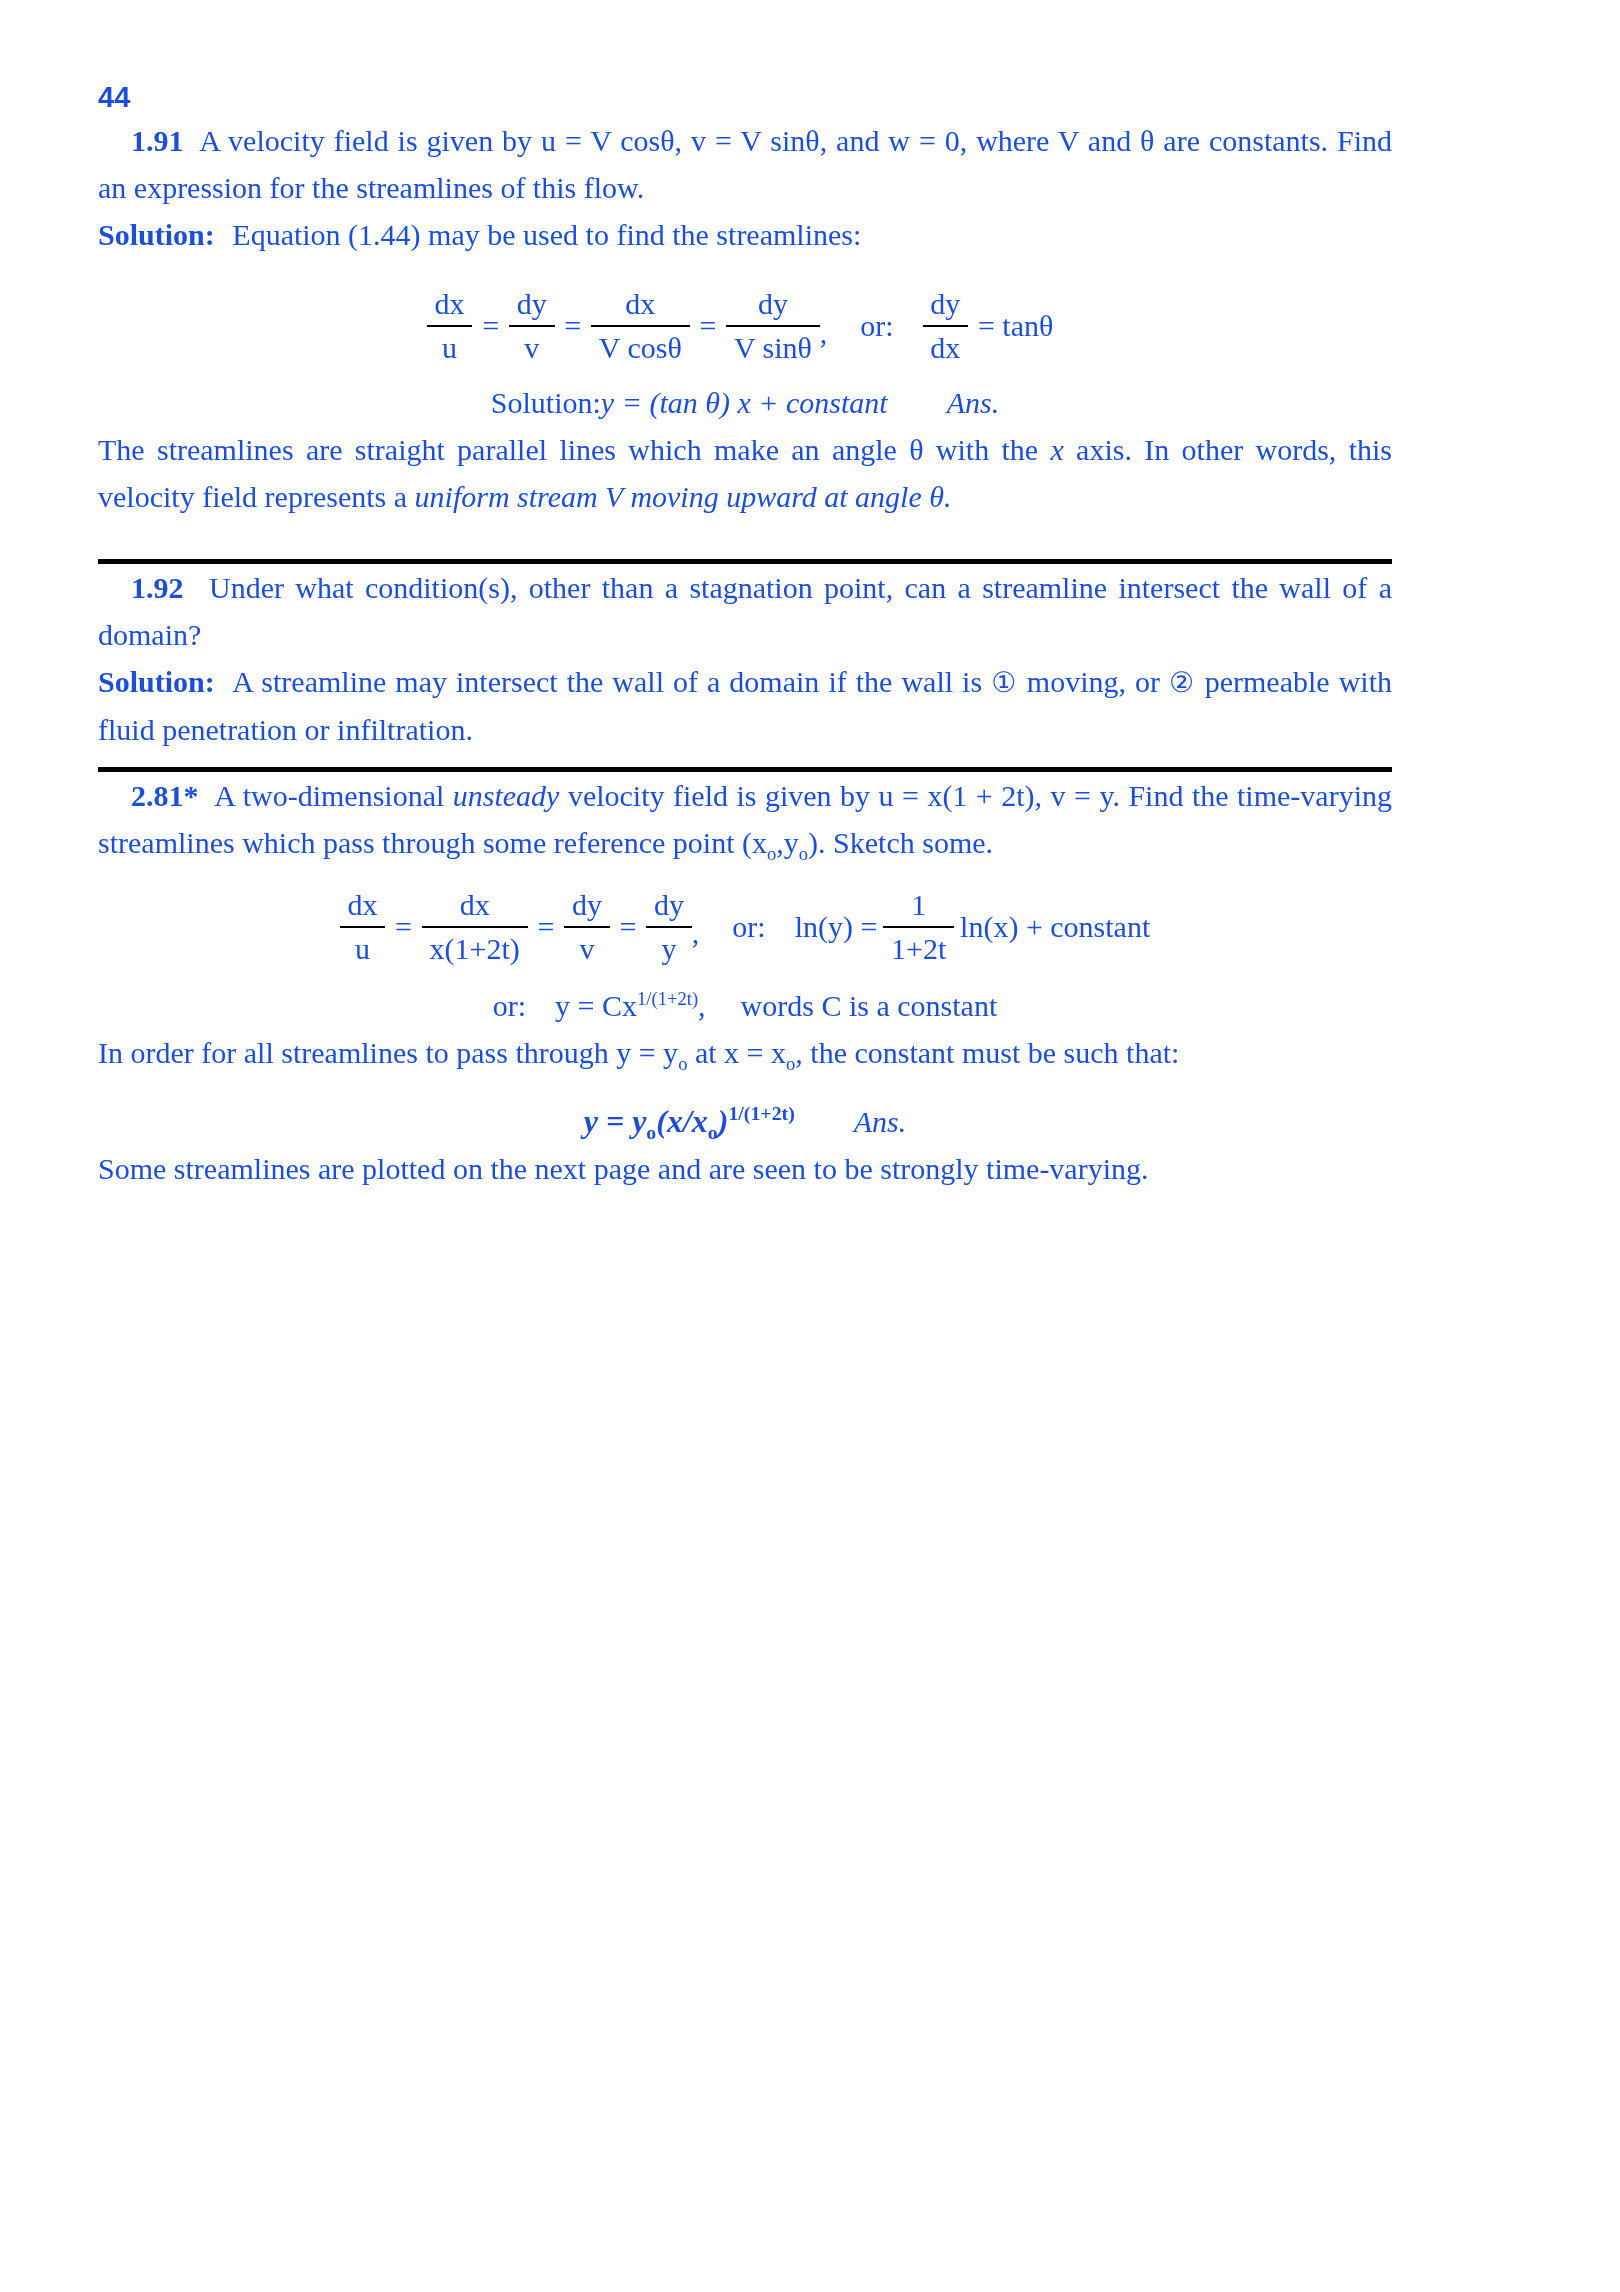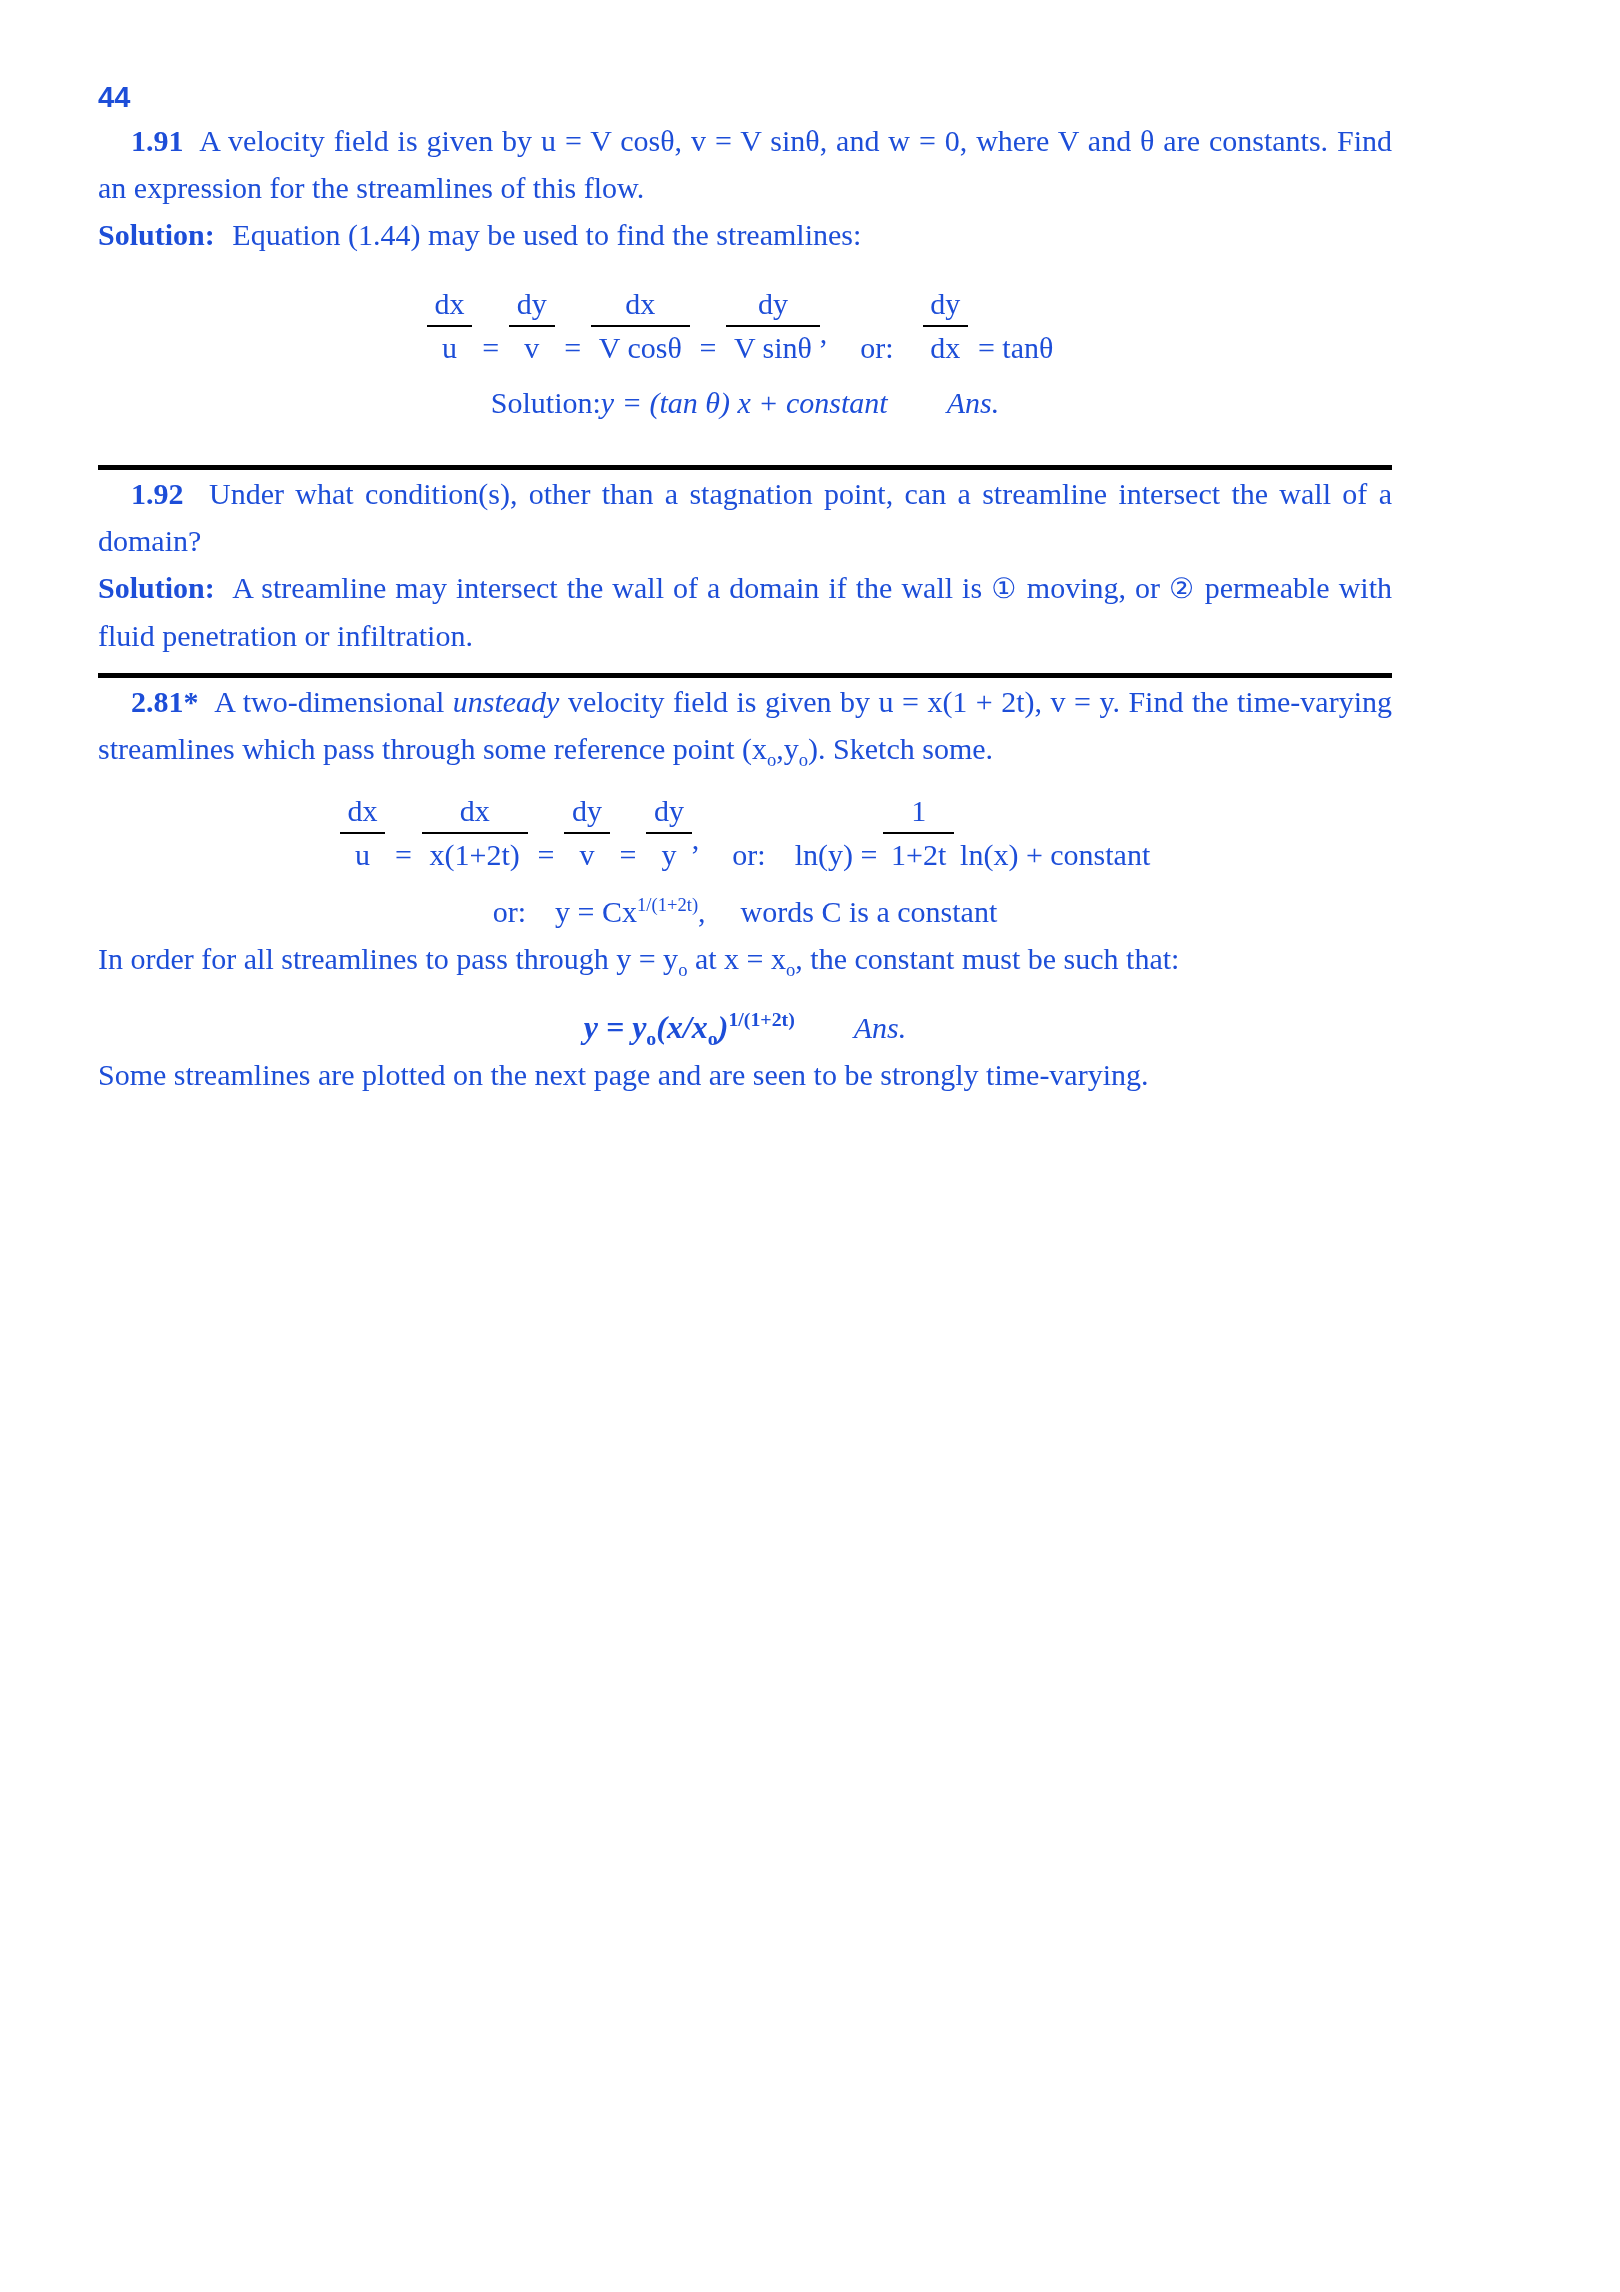--- a/index.html
+++ b/index.html
@@ -21,21 +21,21 @@
     line-height:39px;
   }
   p.body { margin:0; text-align:justify; }
   .pnum { font-weight:bold; margin-right:15.7px;margin-left:33px; }
   .slabel { font-weight:bold; margin-right:17.6px; }
   .it { font-style:italic; }
   .circled { font-family:"DejaVu Sans", sans-serif; font-size:28px; }
 
   
   .eqrow {
-    display:flex; justify-content:center; align-items:flex-end;
+    display:flex; justify-content:center; align-items:center;
     margin:0; line-height:1.15;
   }
   .eqrow .tok { white-space:pre; }
   .frac { display:inline-flex; flex-direction:column; text-align:center; }
   .frac .num { display:block; padding:0 7.8px 3.9px; border-bottom:2.9px solid #000; }
   .frac .den { display:block; padding:3.9px 7.8px 0; }
   .op { margin:0 9.8px; }
   .comma { align-self:flex-end; padding-bottom:15.7px; }
   .orgap { margin:0 29px 0 33px; }
   .eqline { text-align:center; margin:0; }
@@ -99,20 +99,21 @@
     <span class="orgap">or:</span>
     <span class="frac">
         <span class="num">dy</span>
         <span class="den">dx</span>
       </span>
     <span class="op">= tanθ</span>
   </div>
 
   <p class="eqline m-eq1sol"><span>Solution:</span><span class="it" style="">y = (tan θ) x + constant</span><span class="it ansgap">Ans.</span></p>
 
+  <p class="body m-res191"><span>The streamlines are straight parallel lines which make an angle θ with the </span><span class="it">x</span><span> axis. In other words, this velocity field represents a </span><span class="it">uniform stream V moving upward at angle θ.</span></p>
 
   <hr class="rule m-rule1">
 
   <p class="body m-p192"><span class="pnum" style="margin-right:25.5px;">1.92</span><span>Under what condition(s), other than a stagnation point, can a streamline intersect the wall of a domain?</span></p>
 
   <p class="body m-sol192"><span class="slabel">Solution:</span><span>A streamline may intersect the wall of a domain if the wall is </span><span class="circled">①</span><span> moving, or </span><span class="circled">②</span><span> permeable with fluid penetration or infiltration.</span></p>
 
   <hr class="rule m-rule2">
 
   <p class="body m-p193"><span class="pnum">2.81*</span><span>A two-dimensional </span><span class="it">unsteady</span><span> velocity field is given by u = x(1 + 2t), v = y. Find the time-varying streamlines which pass through some reference point (x</span><sub class="lo">o</sub><span>,y</span><sub class="lo">o</sub><span>). Sketch some.</span></p>

